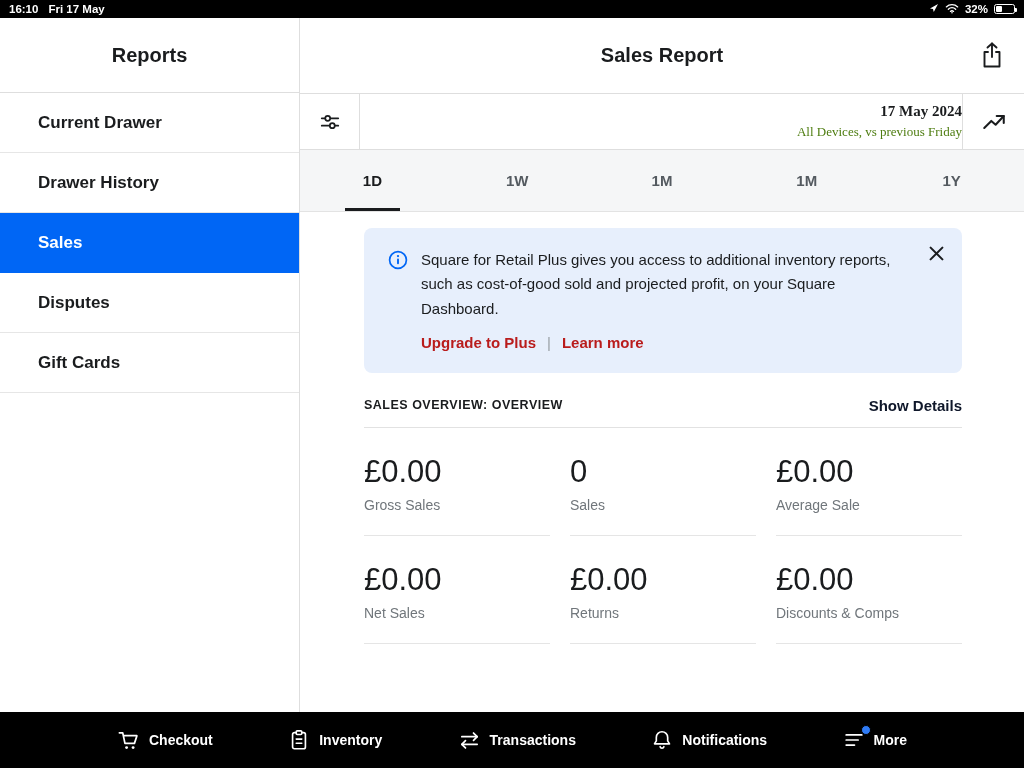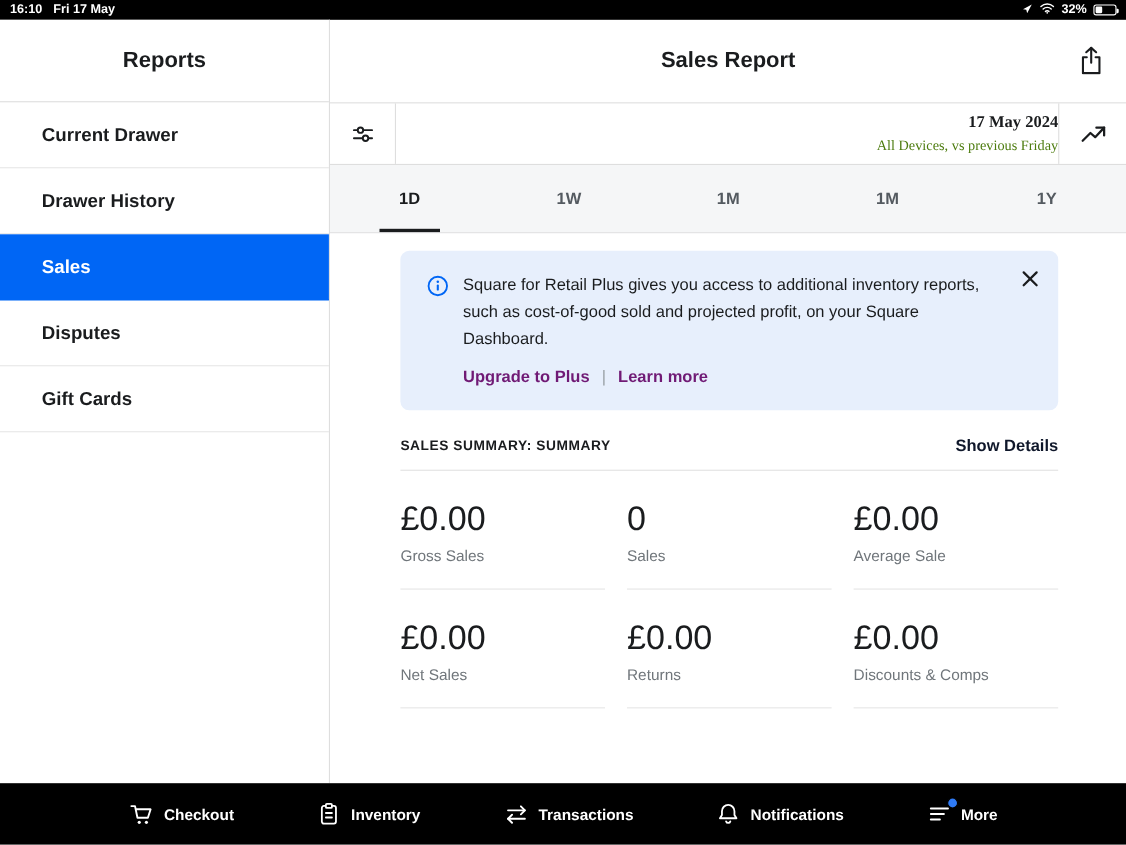--- a/index.html
+++ b/index.html
@@ -42,21 +42,21 @@
   .tab-inner { display:flex; align-items:center; padding:3px 18px 0; border-bottom:3px solid transparent;text-align:center; }
   .tab.selected { color:#1a1c1e; font-weight:700; }
   .tab.selected .tab-inner { border-bottom-color:#1a1c1e; }
 
   .content { flex:1 1 auto; padding:16px 62px 0 64px; overflow:hidden; }
 
   .banner { background:#E7EFFC; border-radius:8px; padding:20px 22px 22px 24px; display:flex; gap:13px; position:relative; }
   .banner-body { flex:1; padding-right:28px; }
   .banner-text { font-size:15px; line-height:1.62; color:#1a1c1e; max-width:480px; }
   .banner-links { margin-top:13px; display:flex; align-items:center; gap:11px; font-size:15px; font-weight:700; }
-  .banner-link { color:#701a75; cursor:pointer; text-decoration:none; }
+  .banner-link { color:#b91c1c; cursor:pointer; text-decoration:none; }
   .banner-sep { color:#9aa0a6; font-weight:400; }
   .close-btn { position:absolute; top:18px; right:18px; background:none; border:none; cursor:pointer; }
 
   .summary-row { margin-top:24px; display:flex; justify-content:space-between; align-items:center; padding-bottom:13px; border-bottom:1px solid #e2e2e2; }
   .summary-title { font-size:12.5px; font-weight:700; letter-spacing:0.5px; }
   .show-details { font-size:15px; font-weight:700; color:#0f172a; cursor:pointer; text-decoration:none; }
 
   .stats { margin-top:26px; display:grid; grid-template-columns:1fr 1fr 1fr; column-gap:20px; row-gap:26px; }
   .stat { border-bottom:1px solid #e5e5e5; padding-bottom:22px; }
   .stat-value { font-size:31px; font-weight:500; color:#1a1c1e; }
@@ -192,21 +192,21 @@
           </div>
           <button class="close-btn">
             <svg width="15" height="15" viewBox="0 0 14 14" stroke="#1a1c1e" stroke-width="1.9" stroke-linecap="round">
               <line x1="1.5" y1="1.5" x2="12.5" y2="12.5"></line>
               <line x1="12.5" y1="1.5" x2="1.5" y2="12.5"></line>
             </svg>
           </button>
         </div>
 
         <div class="summary-row">
-          <span class="summary-title">SALES SUMMARY: SUMMARY</span>
+          <span class="summary-title">SALES OVERVIEW: OVERVIEW</span>
           <a class="show-details">Show Details</a>
         </div>
 
         <div class="stats">
           <div class="stat">
             <div class="stat-value">£0.00</div>
             <div class="stat-label">Gross Sales</div>
           </div>
           <div class="stat">
             <div class="stat-value">0</div>

